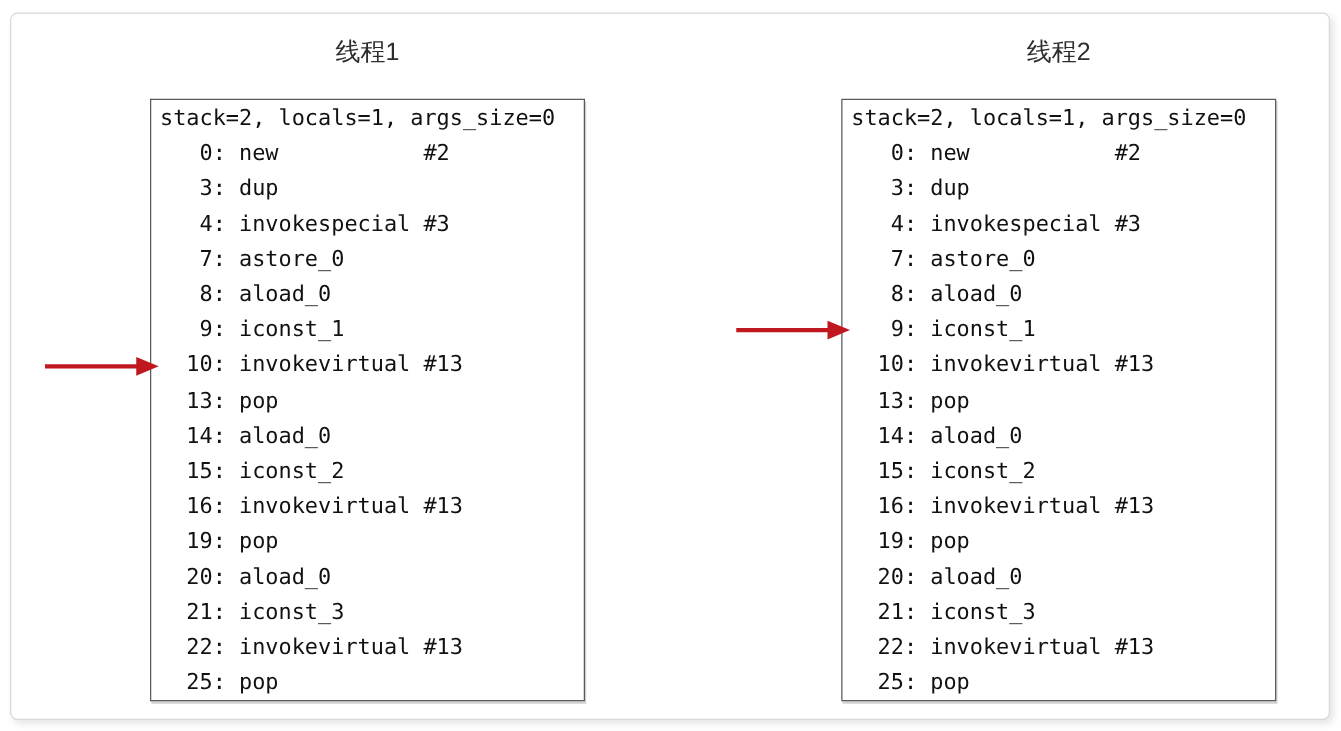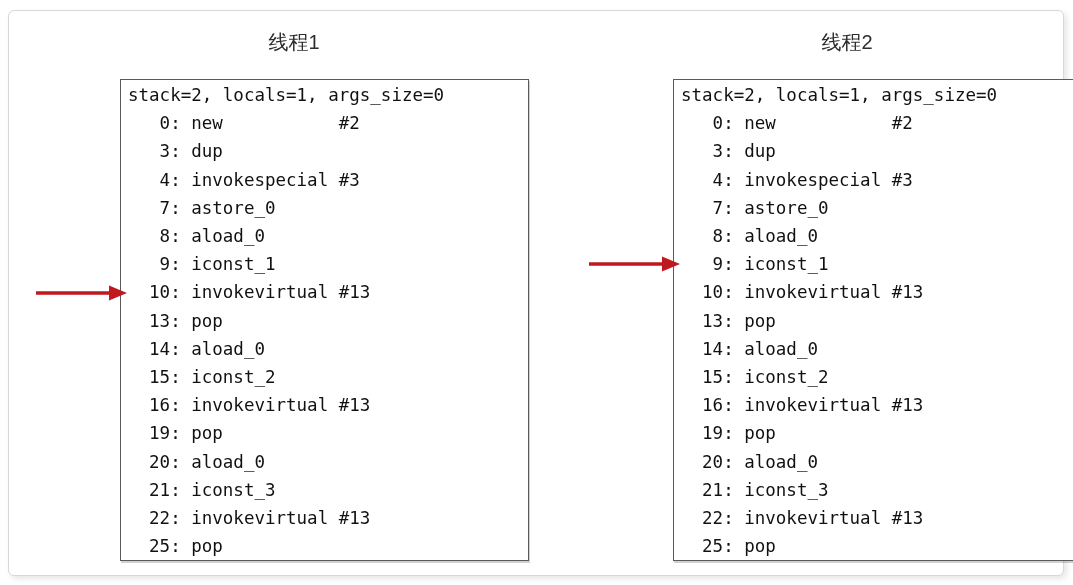--- a/index.html
+++ b/index.html
@@ -30,21 +30,21 @@
     font-size: 20px;
     line-height: 30px;
     color: #2d2d2d;
     font-family: "Liberation Sans", sans-serif;
   }
   #title-1 { left: 111px; }
   #title-2 { left: 664px; }
   .code-box {
     position: absolute;
     top: 68px;
-    width: 409px;
+    width: 348px;
     height: 482px;
     box-sizing: border-box;
     background: #ffffff;
     border: 1px solid #5a5a5a;
     box-shadow: 1px 2px 0 rgba(0,0,0,0.18);
     padding: 1px 0 0 7px;
     overflow: hidden;
   }
   #box-1 { left: 111px; }
   #box-2 { left: 664px; }

